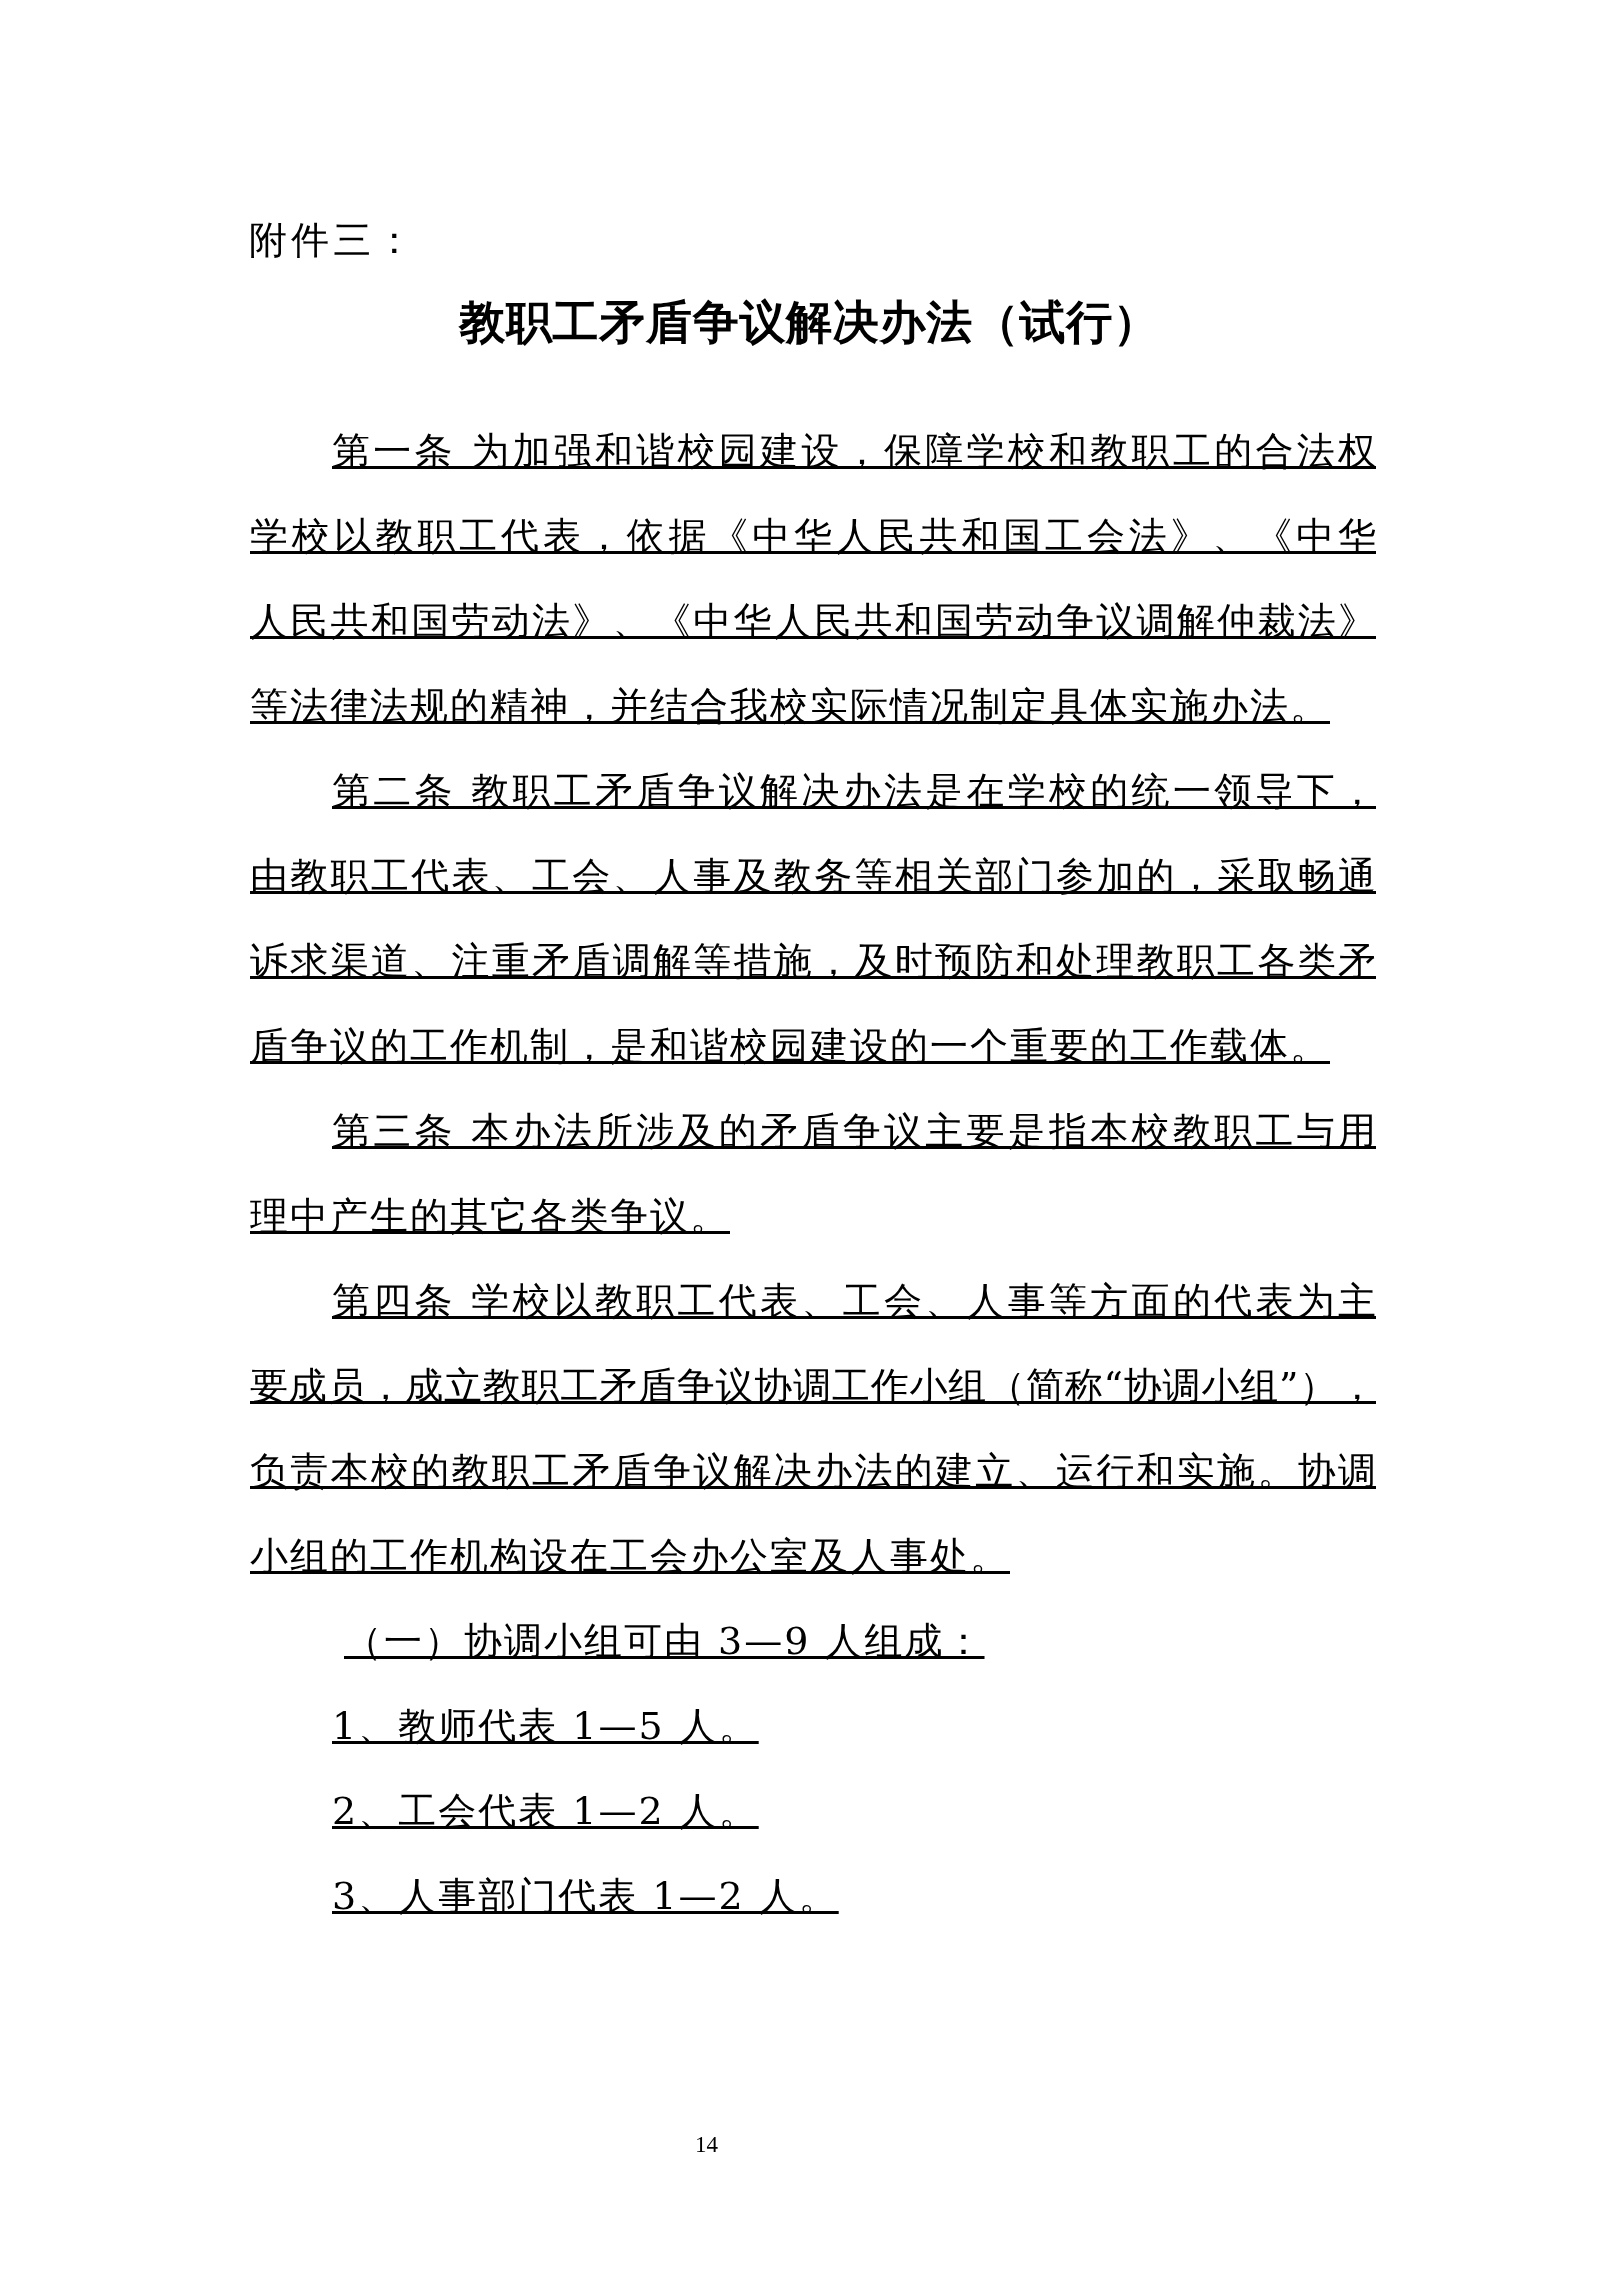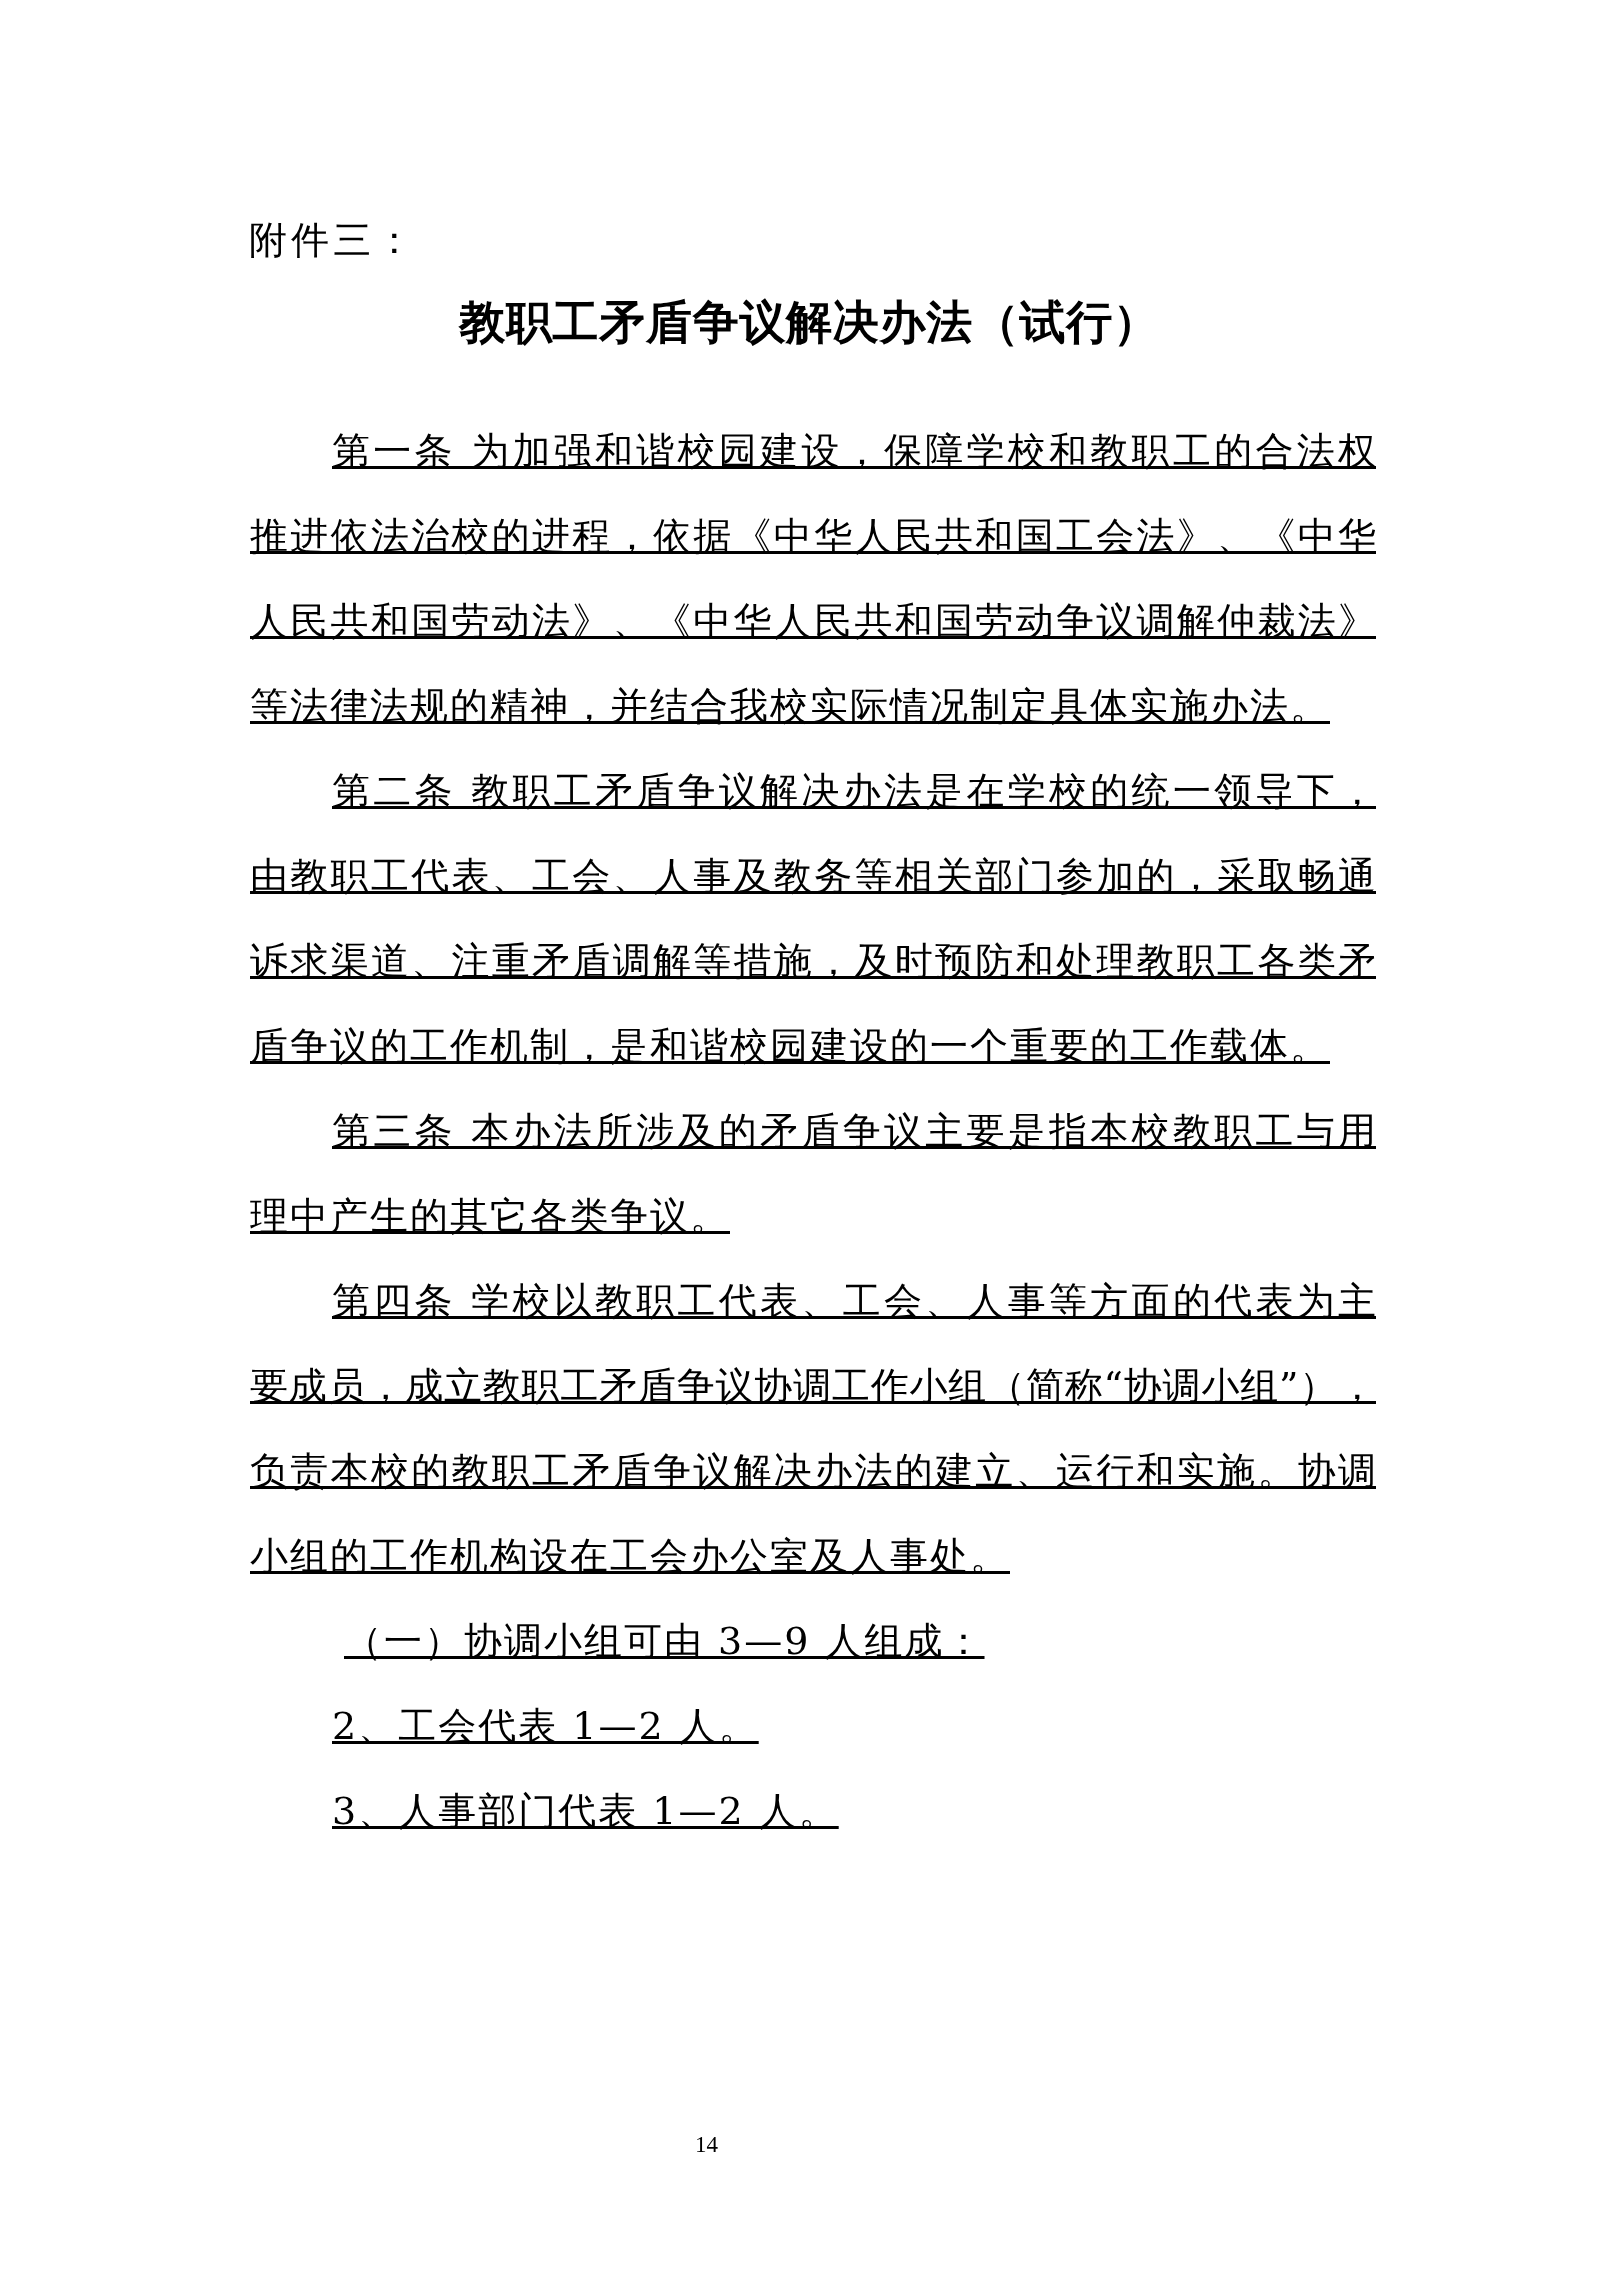--- a/index.html
+++ b/index.html
@@ -103,38 +103,39 @@
 <div class="page">
 
   <div class="attachment-label">附件三：</div>
 
   <div class="doc-title">
     <span class="doc-title-inner">教职工矛盾争议解决办法（试行）</span>
   </div>
 
   <div class="body">
     <div class="line indent">第一条  为加强和谐校园建设，保障学校和教职工的合法权</div>
-    <div class="line">推进依法治校的进程，依据《中华人民共和国工会法》、《中华</div>
+    <div class="line">学校以教职工代表，依据《中华人民共和国工会法》、《中华</div>
     <div class="line">人民共和国劳动法》、《中华人民共和国劳动争议调解仲裁法》</div>
     <div class="line last">等法律法规的精神，并结合我校实际情况制定具体实施办法。</div>
 
     <div class="line indent">第二条  教职工矛盾争议解决办法是在学校的统一领导下，</div>
     <div class="line">由教职工代表、工会、人事及教务等相关部门参加的，采取畅通</div>
     <div class="line">诉求渠道、注重矛盾调解等措施，及时预防和处理教职工各类矛</div>
     <div class="line last">盾争议的工作机制，是和谐校园建设的一个重要的工作载体。</div>
 
     <div class="line indent">第三条  本办法所涉及的矛盾争议主要是指本校教职工与用</div>
     <div class="line last">理中产生的其它各类争议。</div>
 
     <div class="line indent">第四条  学校以教职工代表、工会、人事等方面的代表为主</div>
     <div class="line">要成员，成立教职工矛盾争议协调工作小组（简称“协调小组”），</div>
     <div class="line">负责本校的教职工矛盾争议解决办法的建立、运行和实施。协调</div>
     <div class="line last">小组的工作机构设在工会办公室及人事处。</div>
 
     <div class="line indent-paren">（一）协调小组可由 3—9 人组成：</div>
+    <div class="line indent-item">1、教师代表 1—5 人。</div>
     <div class="line indent-item">2、工会代表 1—2 人。</div>
     <div class="line indent-item">3、人事部门代表 1—2 人。</div>
   </div>
 
   <div class="page-number">14</div>
 
 </div>
 
 
 </body></html>

